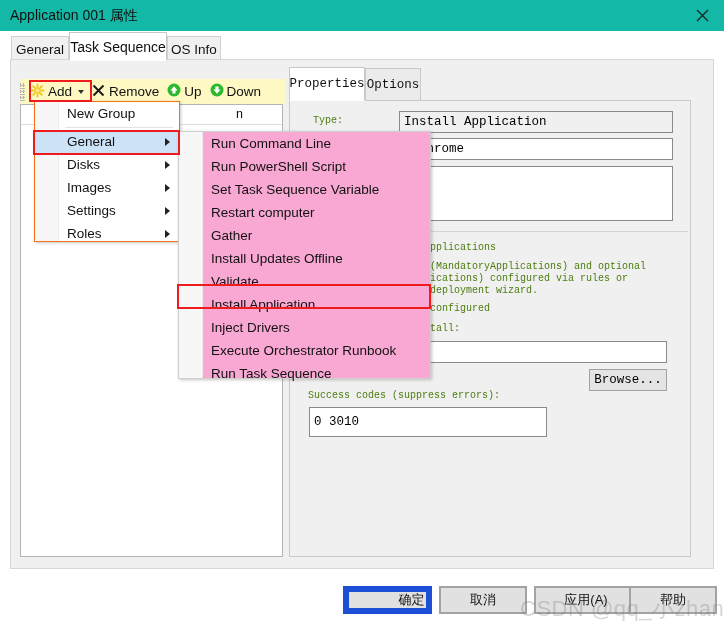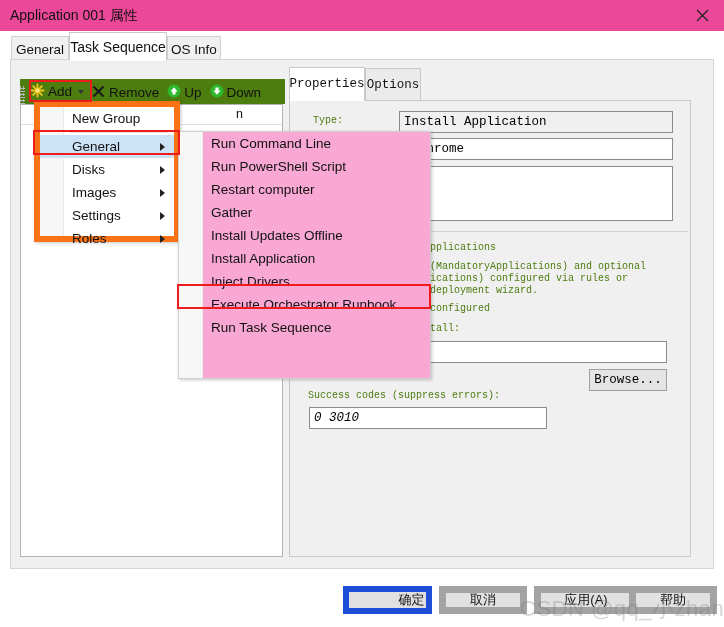--- a/index.html
+++ b/index.html
@@ -9,21 +9,21 @@
     font-family:"Liberation Sans", sans-serif;
     font-size:13px;
     color:#000;
     overflow:hidden;
     position:relative;
   }
 
   
   #titlebar{
     position:absolute;left:0;top:0;width:724px;height:31px;
-    background:#ec4899;
+    background:#14b8a6;
   }
   #title-text{
     position:absolute;left:10px;top:7px;
     font-size:14px;color:#111;
     white-space:nowrap;
   }
   #close-btn{
     position:absolute;right:0;top:0;width:44px;height:31px;
     display:flex;align-items:center;justify-content:center;
     cursor:default;
@@ -61,22 +61,22 @@
   #body-panel{
     position:absolute;left:10px;top:59px;width:704px;height:510px;
     background:#f0f0f0;
     border:1px solid #d6d6d6;
     box-sizing:border-box;
   }
 
   
   #toolbar{
     position:absolute;left:20px;top:79px;width:265px;height:25px;
-    background:#4d7c0f;
-    display:flex;align-items:flex-end;
+    background:#fef9c3;
+    display:flex;align-items:center;
   }
   .tb-item{
     display:flex;align-items:center;height:23px;padding:0 4px;
     font-size:13.5px;color:#111;white-space:nowrap;
   }
   .grip{
     width:5px;height:18px;margin-right:2px;
     background-image:
       linear-gradient(to bottom,#bbb 1px,transparent 1px),
       linear-gradient(to bottom,#bbb 1px,transparent 1px);
@@ -169,21 +169,21 @@
     display:flex;align-items:center;justify-content:center;
   }
   .hr{
     position:absolute;height:1px;background:#d2d2d2;
   }
 
   
   #menu1{
     position:absolute;left:34px;top:101px;width:146px;height:141px;
     background:#ffffff;
-    border:6px solid #f97316;
+    border:1px solid #f97316;
     box-shadow:1px 1px 3px rgba(0,0,0,.22);
     box-sizing:border-box;
     z-index:20;
   }
   #menu1 .gutter,#menu2 .gutter{
     position:absolute;left:0;top:0;bottom:0;width:23px;
     background:#f7f7f7;border-right:1px solid #ebebeb;
   }
   .mi{
     position:relative;height:23px;
@@ -211,21 +211,21 @@
     z-index:21;
   }
 
   
   .redbox{position:absolute;border:2px solid #ee1c1c;box-sizing:border-box;pointer-events:none;z-index:40;}
 
   
   .dbtn{
     position:absolute;top:586px;height:28px;
     background:#e1e1e1;
-    border:7px solid #a3a3a3;
+    border:2px solid #a3a3a3;
     box-sizing:border-box;
     display:flex;align-items:center;justify-content:center;
     font-size:13px;color:#111;
   }
   .dbtn.primary{background:#e1e1e1;border:6px solid #1d4ed8;padding-left:48px;}
 
   
   #watermark{
     position:absolute;left:520px;top:594px;
     font-size:22px;color:rgba(120,120,120,.30);
@@ -337,21 +337,21 @@
   <div class="lbl" style="left:140px;top:184px;">deployment wizard.</div>
 
   <div class="lbl" style="left:140px;top:202px;">configured</div>
   <div class="lbl" style="left:140px;top:222px;">tall:</div>
 
   <div class="fld" style="left:6px;top:240px;width:371px;height:22px;"></div>
 
   <div class="btn-sm" style="left:299px;top:268px;width:78px;height:22px;">Browse...</div>
 
   <div class="lbl" style="left:18px;top:289px;">Success codes (suppress errors):</div>
-  <div class="fld" style="left:19px;top:306px;width:238px;height:22px;font-style:italic;">0 3010</div>
+  <div class="fld" style="left:19px;top:306px;width:238px;height:30px;">0 3010</div>
 </div>
 
 <div id="menu1">
   <div class="gutter"></div>
   <div class="mi">New Group</div>
   <div class="msep"></div>
   <div class="mi sel">
     <span>General</span>
     <span class="arrow"></span>
   </div>
@@ -370,23 +370,25 @@
   <div class="mi">
     <span>Roles</span>
     <span class="arrow"></span>
   </div>
 </div>
 
 <div id="menu2">
   <div class="gutter"></div>
   <div class="mi">Run Command Line</div>
   <div class="mi">Run PowerShell Script</div>
+  <div class="mi">Set Task Sequence Variable</div>
   <div class="mi">Restart computer</div>
   <div class="mi">Gather</div>
   <div class="mi">Install Updates Offline</div>
+  <div class="mi">Validate</div>
   <div class="mi">Install Application</div>
   <div class="mi">Inject Drivers</div>
   <div class="mi">Execute Orchestrator Runbook</div>
   <div class="mi">Run Task Sequence</div>
 </div>
 
 <div id="add-highlight"></div>
 <div class="redbox" style="left:33px;top:130px;width:147px;height:25px;"></div>
 <div class="redbox" style="left:177px;top:284px;width:254px;height:25px;"></div>
 

